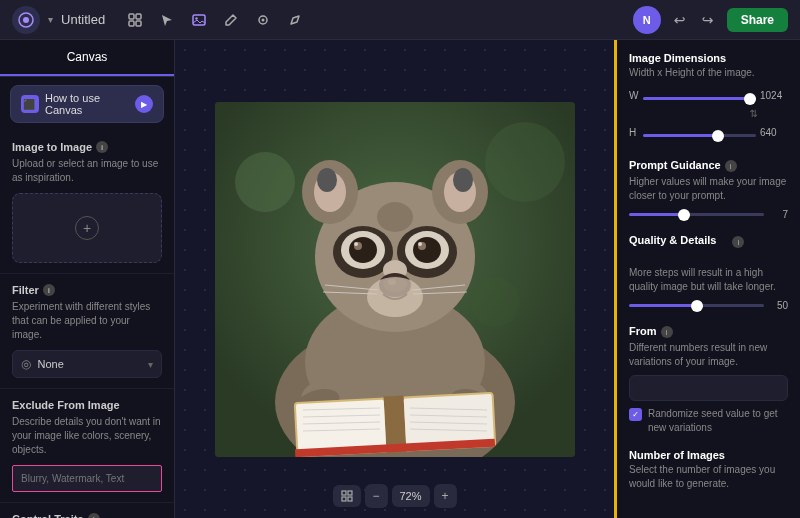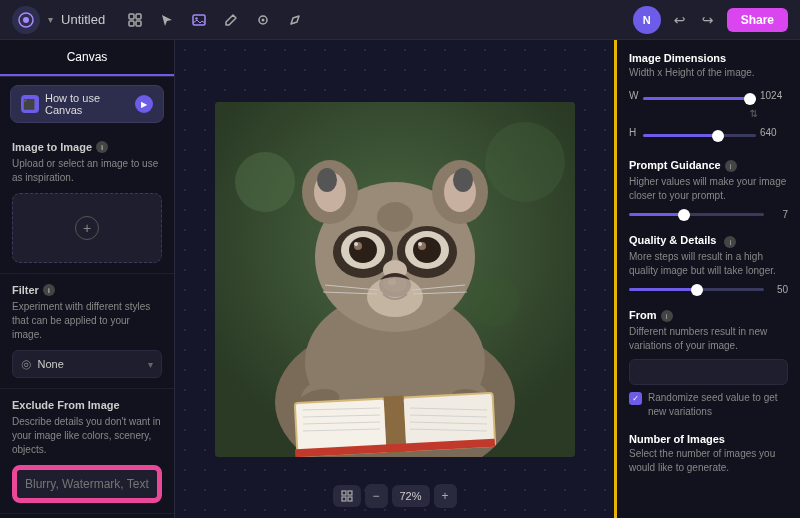--- a/index.html
+++ b/index.html
@@ -59,21 +59,21 @@
       font-size: 11px; font-weight: bold; color: #fff;
     }
     .undo-redo { display: flex; gap: 2px; }
     .undo-redo button {
       background: transparent; border: none;
       color: #aaa; font-size: 14px; cursor: pointer;
       width: 26px; height: 26px; border-radius: 4px;
       display: flex; align-items: center; justify-content: center;
     }
     .share-btn {
-      background: #d946ef; color: #fff;
+      background: #15803d; color: #fff;
       border: none; border-radius: 6px;
       padding: 5px 14px; font-size: 12px; font-weight: 600;
       cursor: pointer;
     }
 
     
     .main {
       display: flex;
       flex: 1;
       overflow: hidden;
@@ -166,23 +166,23 @@
       background: #1e1e2e; border-radius: 6px;
       padding: 6px 8px; cursor: pointer;
       border: 1px solid #2a2a3e;
     }
     .filter-select-icon { font-size: 12px; color: #888; }
     .filter-select-label { font-size: 11px; color: #ccc; flex: 1; }
     .filter-select-arrow { font-size: 10px; color: #666; }
 
     
     .exclude-input {
-      background: #1e1e2e; border: 5px solid #ec4899;
-      border-radius: 8px; padding: 7px 8px;
-      font-size: 12px; color: #888;
+      background: #1e1e2e; border: 1px solid #ec4899;
+      border-radius: 2px; padding: 7px 8px;
+      font-size: 10px; color: #888;
       width: 100%;
     }
 
     
     .control-traits-title {
       font-size: 11px; font-weight: 600; color: #ccc;
       display: flex; align-items: center; gap: 4px;
     }
 
     
@@ -565,21 +565,21 @@
         <span class="info-icon">i</span>
       </div>
       <div class="right-section-desc">Higher values will make your image closer to your prompt.</div>
       <div class="slider-row">
         <input type="range" class="gen-slider" value="40" min="0" max="100" style="background: linear-gradient(to right, rgb(108, 92, 231) 40%, rgb(58, 58, 94) 40%);">
         <span class="slider-value">7</span>
       </div>
     </div>
 
     <div>
-      <div style="display:flex;align-items:flex-end;gap:8px;margin-bottom:2px;">
+      <div style="display:flex;align-items:flex-end;gap:16px;margin-bottom:18px;">
         <span class="right-section-title">Quality &amp; Details</span>
         <span class="info-icon">i</span>
       </div>
       <div class="right-section-desc">More steps will result in a high quality image but will take longer.</div>
       <div class="slider-row">
         <input type="range" class="gen-slider quality-slider" value="50" min="0" max="100" style="background: linear-gradient(to right, rgb(108, 92, 231) 50%, rgb(58, 58, 94) 50%);">
         <span class="slider-value">50</span>
       </div>
     </div>
 

